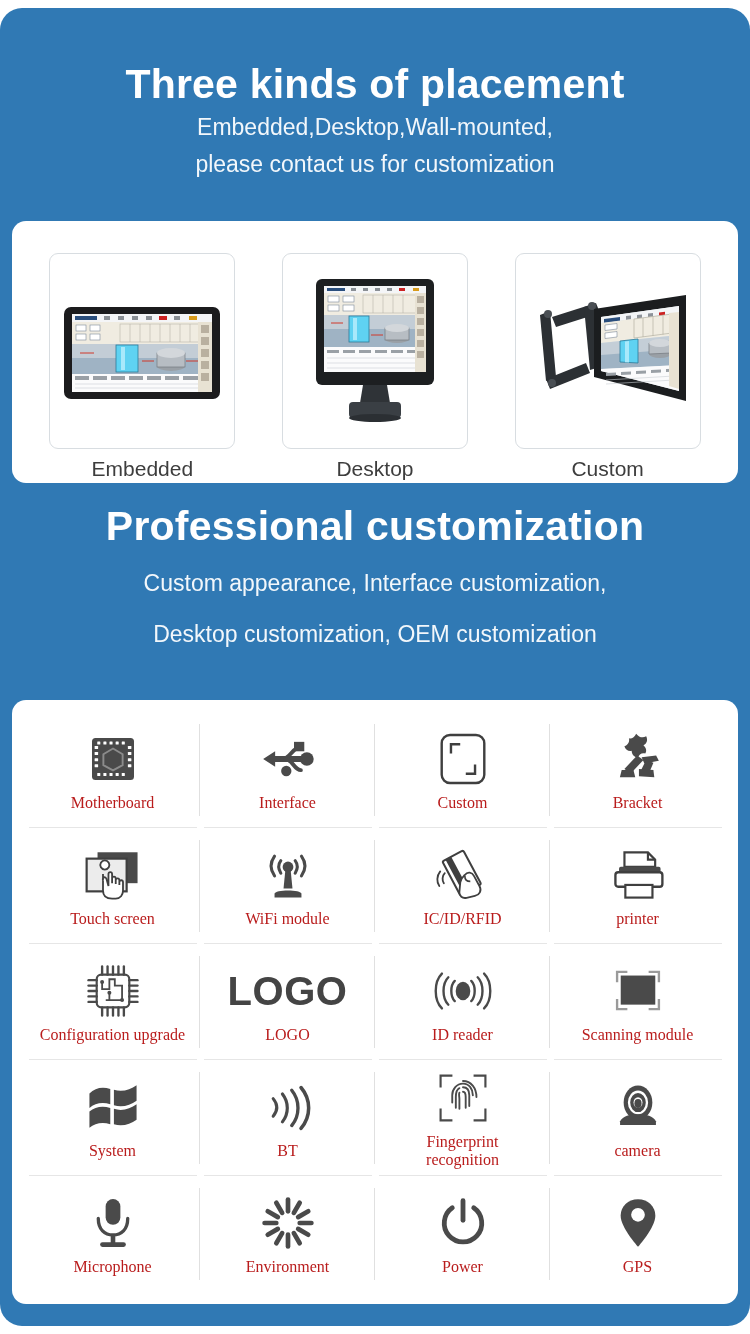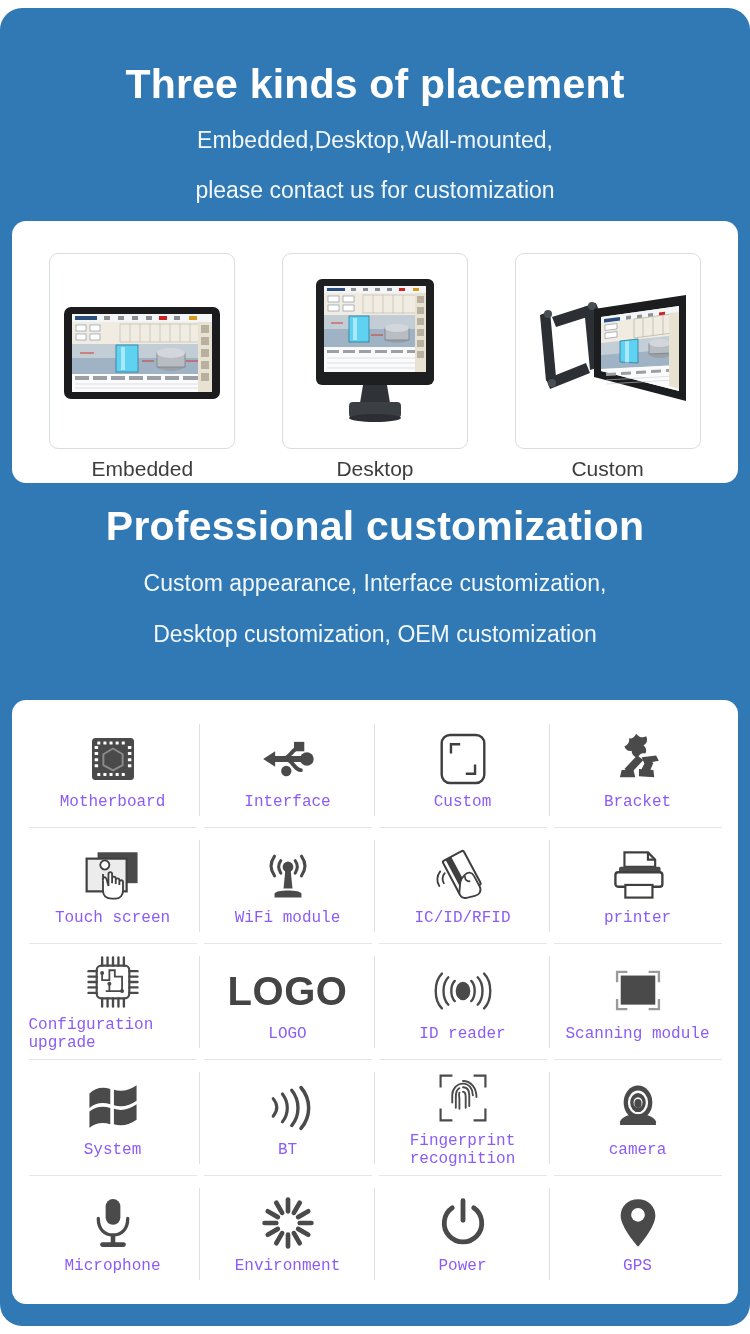--- a/index.html
+++ b/index.html
@@ -47,21 +47,21 @@
     color: #ffffff;
   }
   .hero-sub {
     font-size: 23px;
     font-weight: normal;
     line-height: 1.45;
     margin: 0;
     color: #f2f7fb;
   }
   .hero-1 { top: 62px; }
-  .hero-1 .hero-sub { margin-top: 17px; }
+  .hero-1 .hero-sub { margin-top: 4px; }
   .hero-2 { top: 504px; }
   .hero-2 .hero-sub { margin-top: 18px; }
 
   
   .card {
     position: absolute;
     background: #ffffff;
     border-radius: 14px;
   }
   #placement-card {
@@ -147,25 +147,25 @@
   }
   .feature-icon {
     height: 62px;
     display: flex;
     align-items: center;
     justify-content: center;
     margin-bottom: 4px;
   }
   .feature-label {
     font-size: 16px;
-    color: #8b5cf6;
-    text-align: left;
+    color: #b91c1c;
+    text-align: center;
     line-height: 1.12;
     max-width: 168px;
-    font-family: Liberation Mono, monospace;
+    font-family: Liberation Serif, serif;
   }
   .logo-text {
     font-size: 40px;
     font-weight: bold;
     color: #444444;
     letter-spacing: 0.5px;
     font-family: "Liberation Sans", sans-serif;
   }
   svg { display: block; }
 </style>

